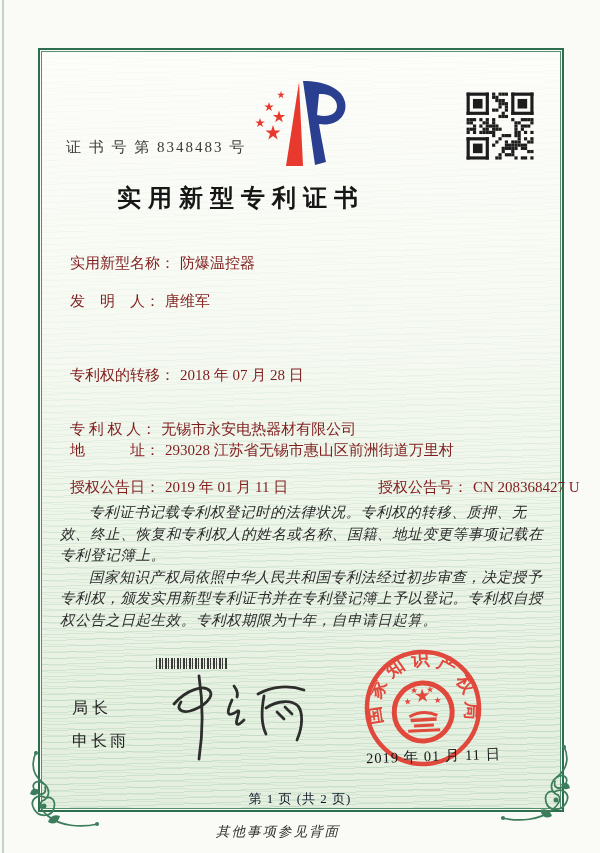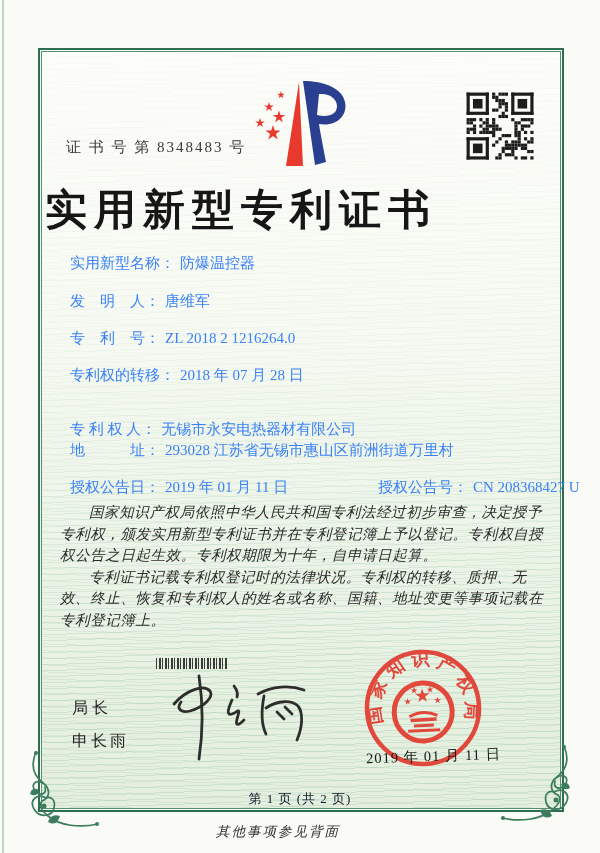--- a/index.html
+++ b/index.html
@@ -21,23 +21,23 @@
     background:
       repeating-linear-gradient(178deg, rgba(120,180,140,.22) 0 1px, transparent 1px 6px),
       repeating-linear-gradient(182deg, rgba(120,180,140,.14) 0 1px, transparent 1px 7px);
     -webkit-mask-image:linear-gradient(to bottom,rgba(0,0,0,.12),rgba(0,0,0,.25) 40%,rgba(0,0,0,.8) 68%,#000 85%);
             mask-image:linear-gradient(to bottom,rgba(0,0,0,.12),rgba(0,0,0,.25) 40%,rgba(0,0,0,.8) 68%,#000 85%);}
   
   .cert-no{position:absolute;left:66px;top:90px;font-size:15px;letter-spacing:2px;color:#3a3a3a;margin-top:48px;}
   .logo{position:absolute;left:246px;top:74px;width:106px;height:100px;}
   .qr{position:absolute;left:464px;top:90px;width:72px;height:72px;}
   .title{position:absolute;left:0;top:182px;width:482px;text-align:center;
-    font-size:42px;font-weight:700;letter-spacing:7px;color:#161616;}
-  
-  .frow{position:absolute;left:70px;font-size:15px;color:#3b82f6;white-space:nowrap;}
+    font-size:24px;font-weight:700;letter-spacing:7px;color:#161616;}
+  
+  .frow{position:absolute;left:70px;font-size:15px;color:#7f1d1d;white-space:nowrap;}
   .frow .fvalue{margin-left:5px;}
   .grant2{position:absolute;left:308px;top:0;}
   
   .paras{position:absolute;left:60px;top:502px;width:484px;}
   .paras p{margin:0;text-indent:2em;font-size:14.5px;line-height:21.5px;
     letter-spacing:.6px;font-style:italic;color:#2a2a2a;}
   
   .barcode{position:absolute;left:156px;top:658px;width:72px;height:11px;opacity:.85;
     background:repeating-linear-gradient(90deg,#1c1c1c 0 1px,transparent 1px 3px,#1c1c1c 3px 5px,transparent 5px 6px);}
   .director-title{position:absolute;left:72px;top:698px;font-size:16px;letter-spacing:4px;color:#222;}
@@ -221,42 +221,39 @@
     </svg>
 
   <div class="title">实用新型专利证书</div>
 
   <div class="frow" style="top:254px">
     <span class="flabel">实用新型名称：</span><span class="fvalue">防爆温控器</span>
   </div>
   <div class="frow" style="top:292px">
     <span class="flabel">发　明　人：</span><span class="fvalue">唐维军</span>
   </div>
-  <div class="frow" style="top:329px">
-    <span class="flabel">专　利　号：</span><span class="fvalue">ZL 2018 2 1216264.0</span>
-  </div>
   <div class="frow" style="top:366px">
     <span class="flabel">专利权的转移：</span><span class="fvalue">2018 年 07 月 28 日</span>
   </div>
   <div class="frow" style="top:420px">
     <span class="flabel">专 利 权 人：</span><span class="fvalue">无锡市永安电热器材有限公司</span>
   </div>
   <div class="frow" style="top:441px">
     <span class="flabel">地　　　址：</span><span class="fvalue">293028 江苏省无锡市惠山区前洲街道万里村</span>
   </div>
   <div class="frow" style="top:478px;width:480px">
     <span>授权公告日：</span><span class="fvalue">2019 年 01 月 11 日</span>
     <span class="grant2">
       <span>授权公告号：</span><span class="fvalue">CN 208368427 U</span>
     </span>
   </div>
 
   <div class="paras">
+    <p>专利证书记载专利权登记时的法律状况。专利权的转移、质押、无效、终止、恢复和专利权人的姓名或名称、国籍、地址变更等事项记载在专利登记簿上。</p>
     <p>国家知识产权局依照中华人民共和国专利法经过初步审查，决定授予专利权，颁发实用新型专利证书并在专利登记簿上予以登记。专利权自授权公告之日起生效。专利权期限为十年，自申请日起算。</p>
-    <p>专利证书记载专利权登记时的法律状况。专利权的转移、质押、无效、终止、恢复和专利权人的姓名或名称、国籍、地址变更等事项记载在专利登记簿上。</p>
   </div>
 
   <div class="barcode"></div>
   <div class="director-title">局长</div>
   <div class="director-name">申长雨</div>
 
   <svg class="signature" viewBox="0 0 170 105" fill="none" stroke="#151515" stroke-width="2.8" stroke-linecap="round" opacity=".88">
 
     <path d="M16,40 C28,26 46,20 52,27 C56,33 46,43 32,47 C23,49 18,45 23,38"></path>
     <path d="M41,12 C44,32 46,62 41,95"></path>

